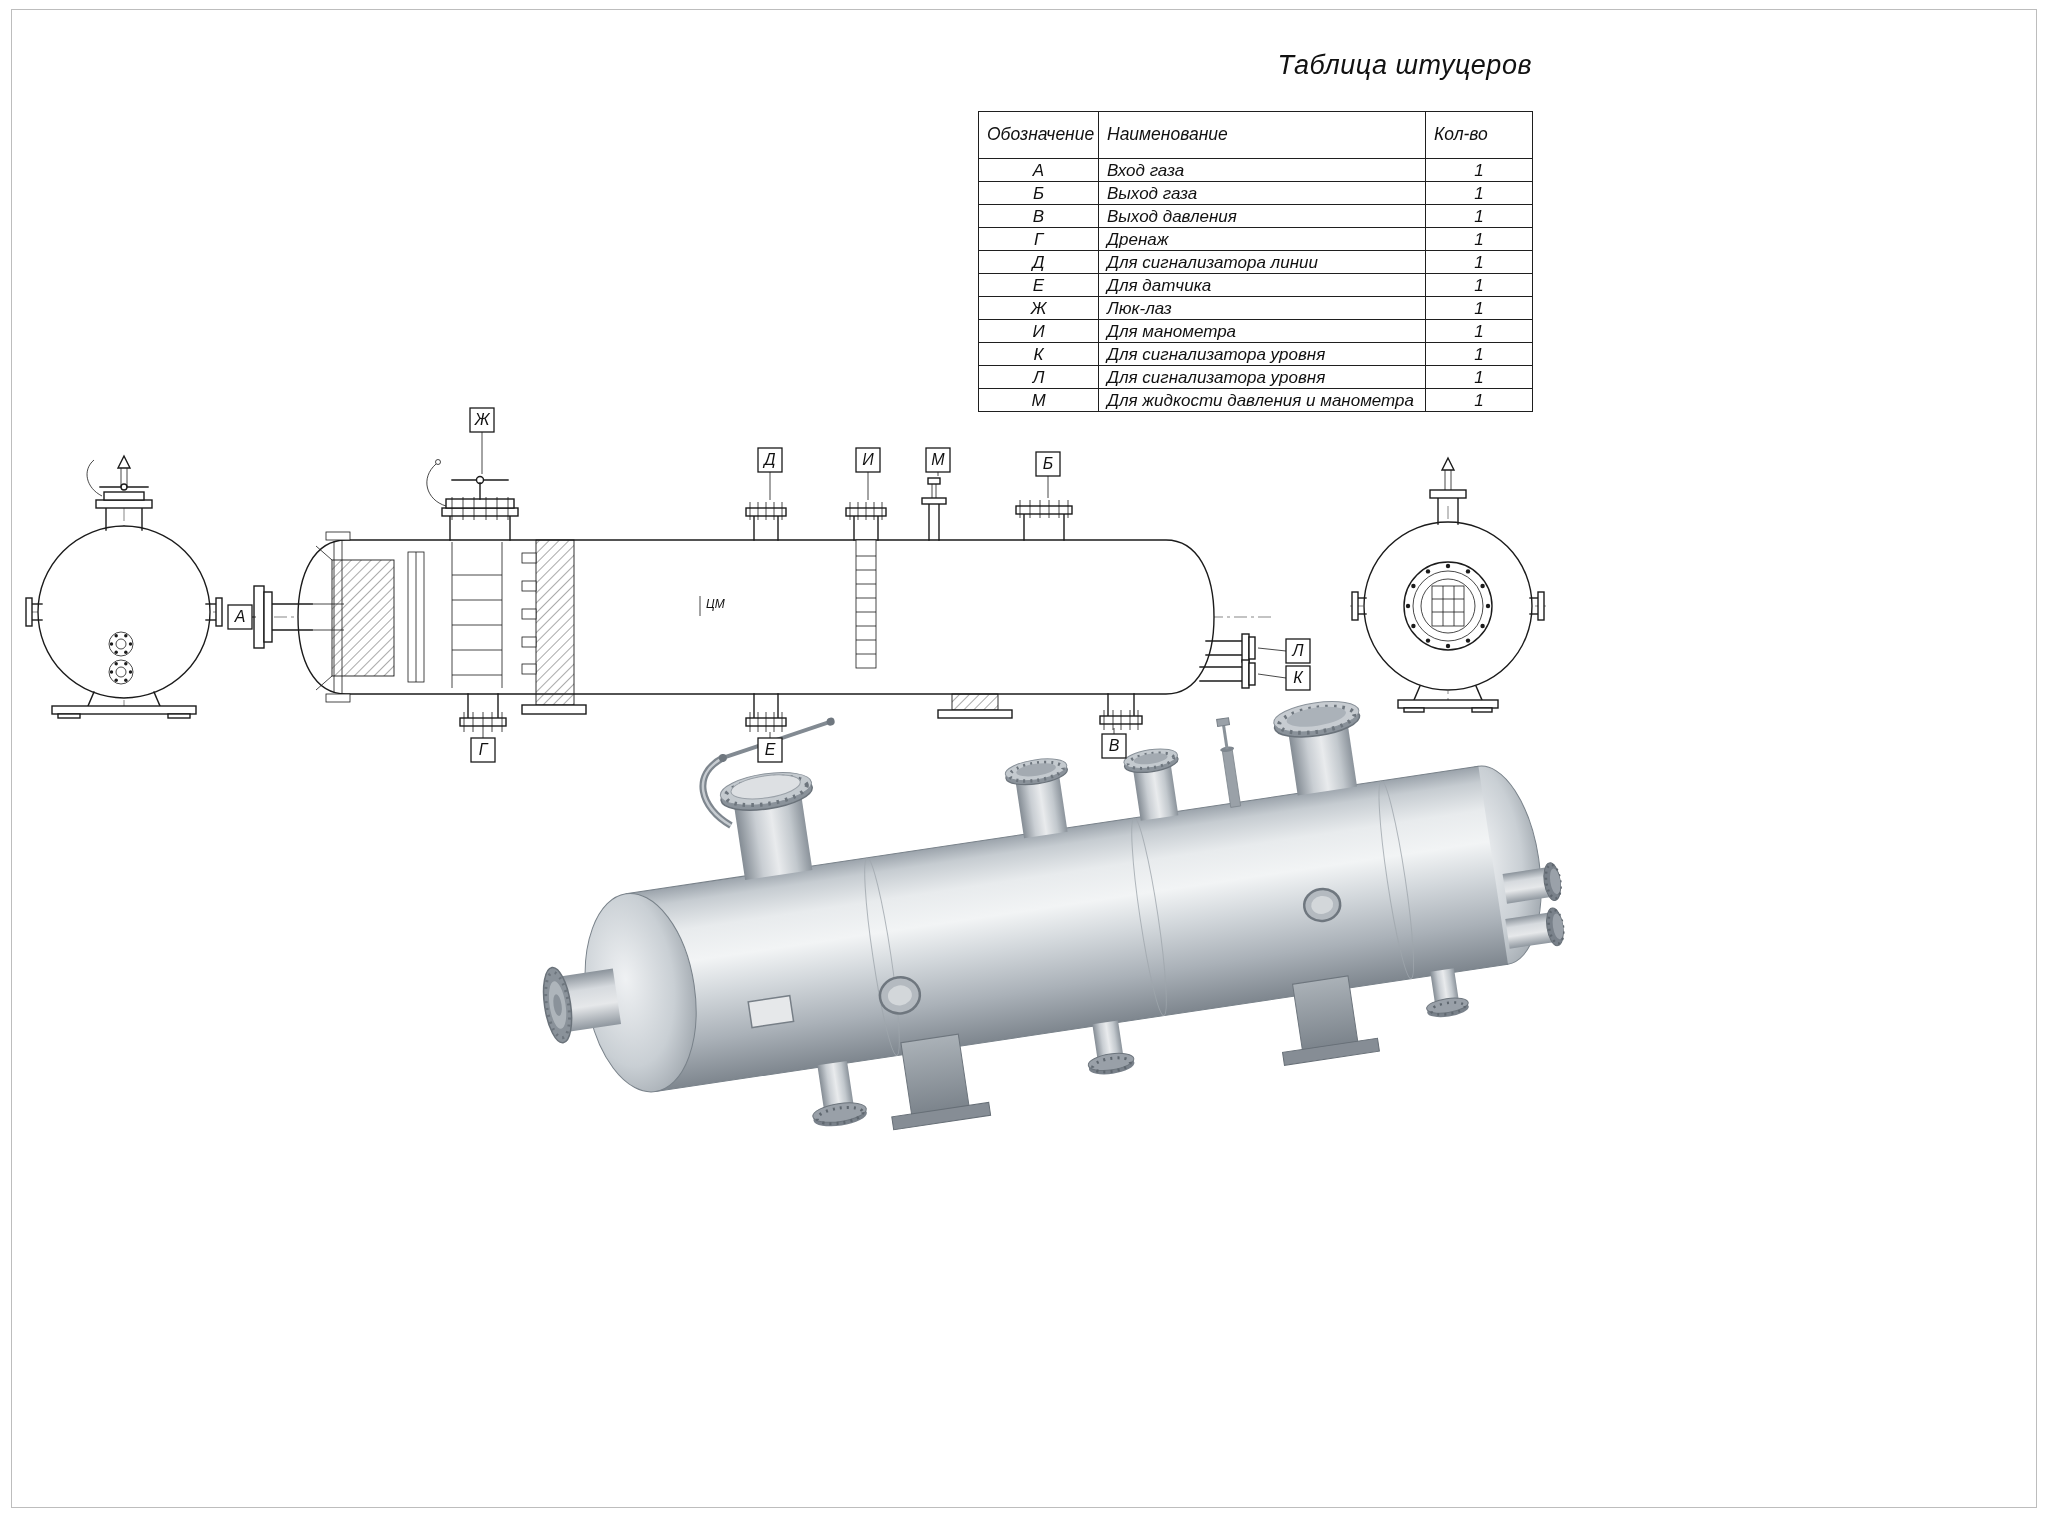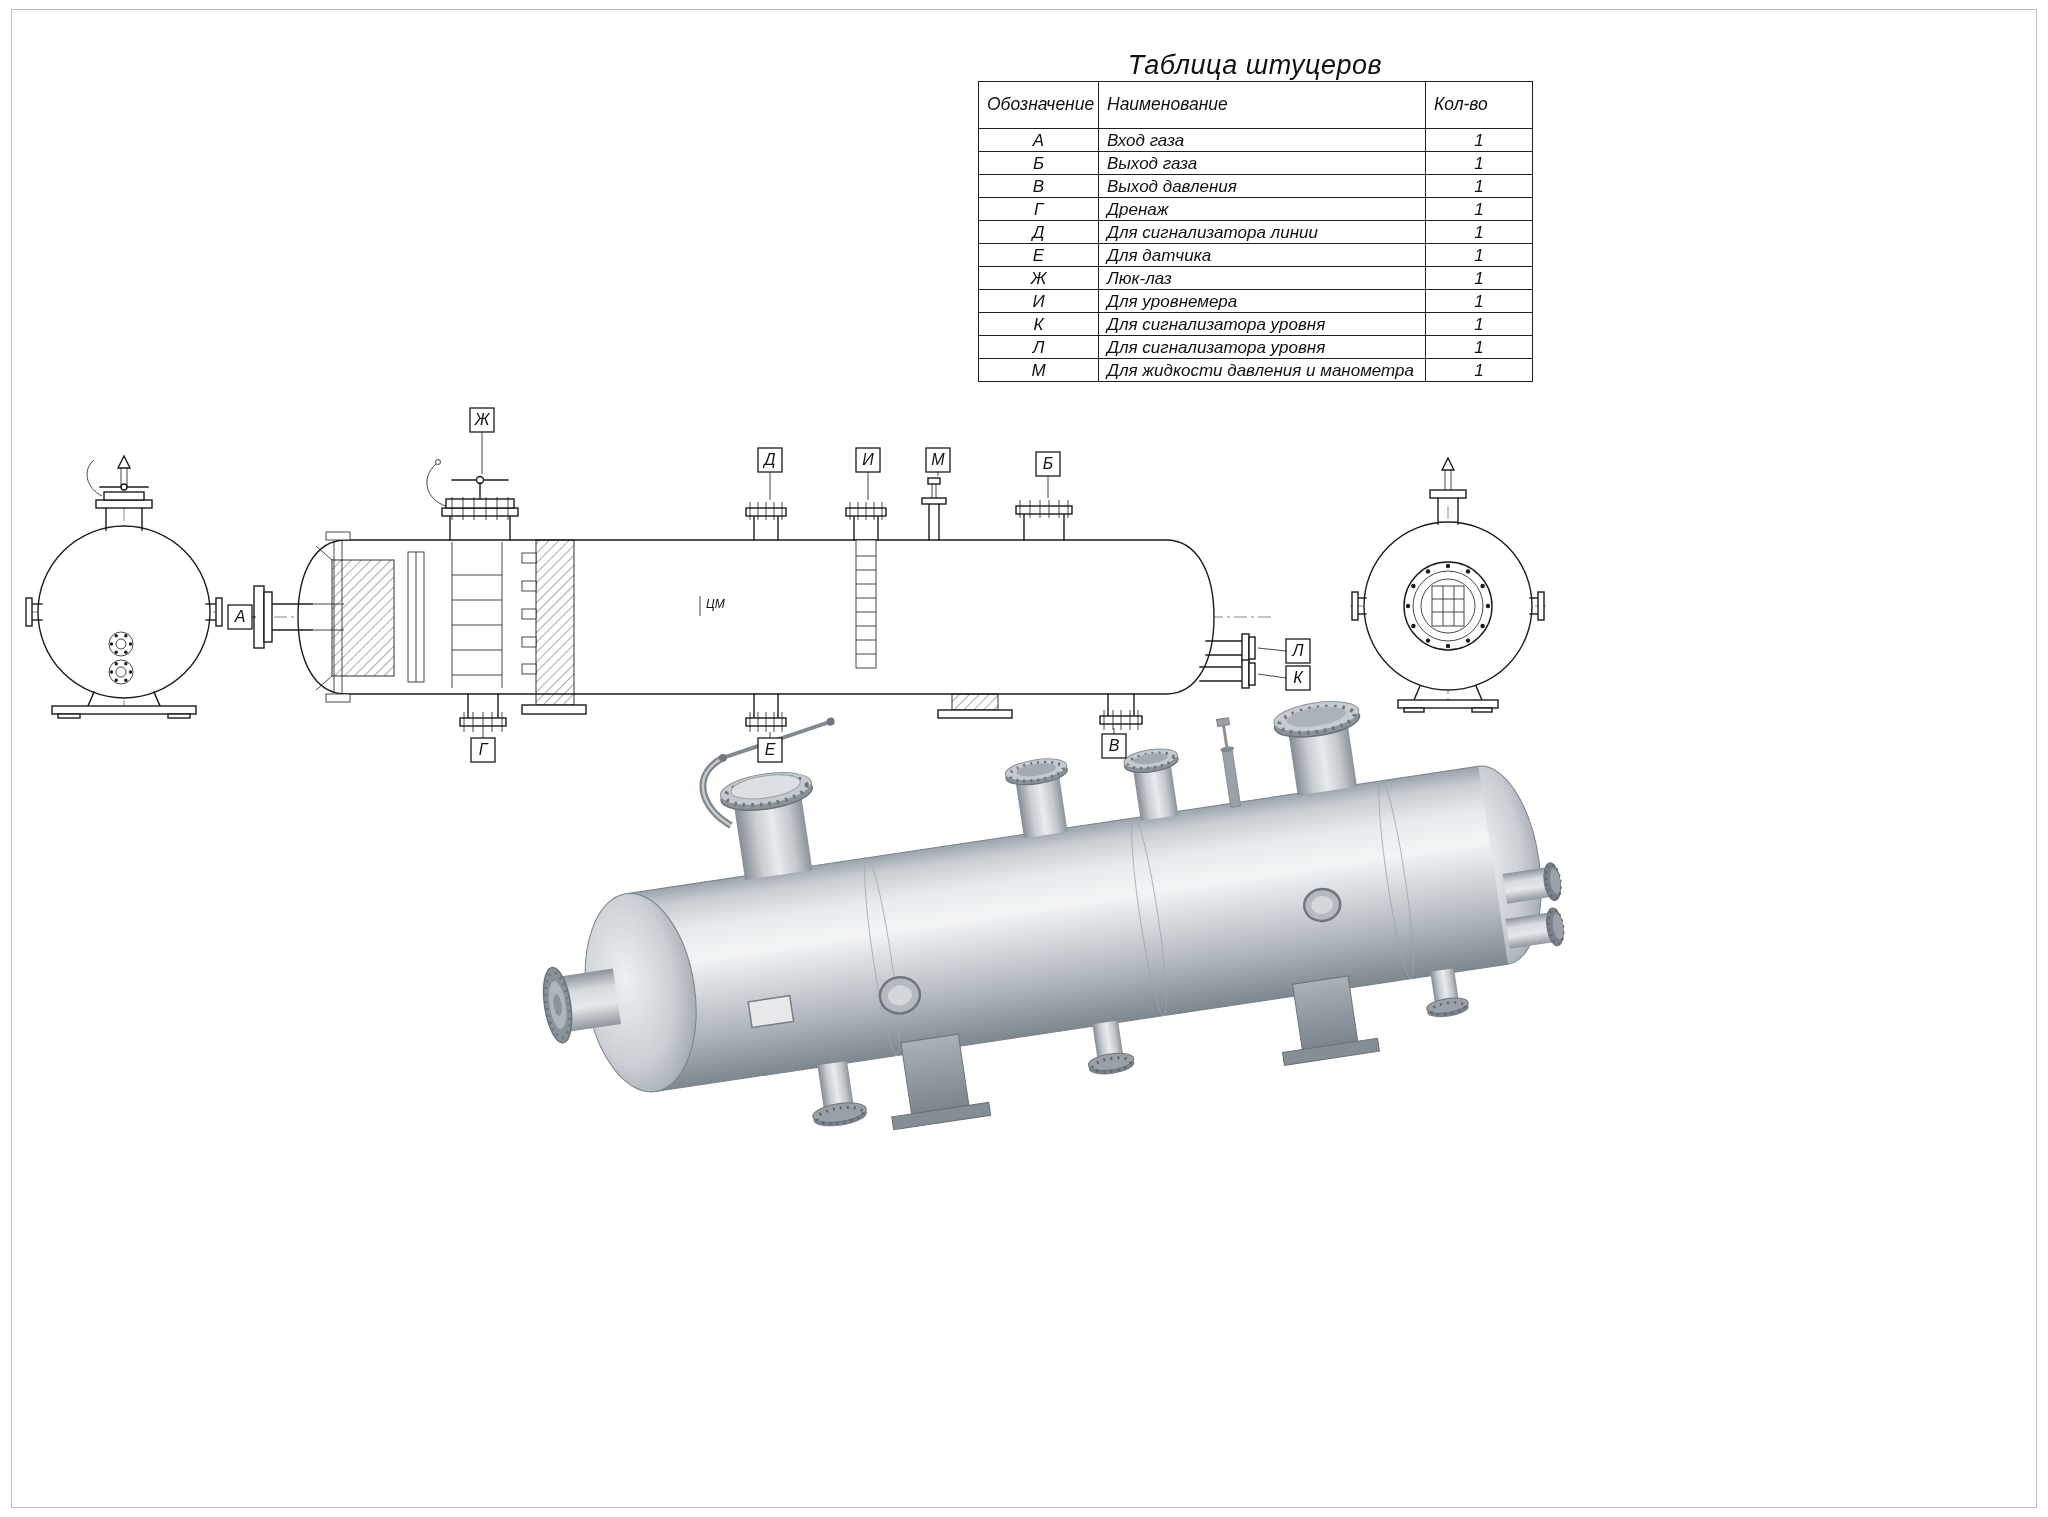--- a/index.html
+++ b/index.html
@@ -1,21 +1,21 @@
 <!DOCTYPE html>
 <html><head>
 <meta charset="utf-8">
 <style>
   html,body{margin:0;padding:0;background:#fff;}
   .canvas{position:relative;width:2048px;height:1517px;background:#ffffff;overflow:hidden;
           font-family:"Liberation Sans",sans-serif;}
   .sheet-border{position:absolute;left:11px;top:9px;right:11px;bottom:9px;border:1px solid #bdbdbd;}
   
   .table-wrap{position:absolute;left:978px;top:50px;width:554px;}
-  .table-title{font-style:italic;font-size:27px;color:#111;text-align:center;letter-spacing:.5px;}
+  .table-title{font-style:italic;font-size:27px;color:#111;text-align:right;margin-bottom:30px;letter-spacing:.5px;}
   table.noz{border-collapse:collapse;width:554px;table-layout:fixed;}
   table.noz th, table.noz td{border:1.2px solid #1f1f1f;font-style:italic;color:#111;
       font-size:17px;line-height:1;padding:0 8px;height:22px;overflow:hidden;white-space:nowrap;}
   table.noz th{height:46px;text-align:left;font-weight:normal;font-size:17.5px;}
   table.noz td.c{text-align:center;}
   col.c1{width:120px;} col.c2{width:327px;} col.c3{width:107px;}
   
   svg text{font-family:"Liberation Sans",sans-serif;}
   .s  {stroke:#1b1b1b;stroke-width:1.4;fill:none;stroke-linecap:square;}
   .sf {stroke:#1b1b1b;stroke-width:1.4;fill:#ffffff;}
@@ -78,21 +78,21 @@
             <td>Для датчика</td>
             <td class="c">1</td>
           </tr>
         <tr>
             <td class="c">Ж</td>
             <td>Люк-лаз</td>
             <td class="c">1</td>
           </tr>
         <tr>
             <td class="c">И</td>
-            <td>Для уровнемера</td>
+            <td>Для манометра</td>
             <td class="c">1</td>
           </tr>
         <tr>
             <td class="c">К</td>
             <td>Для сигнализатора уровня</td>
             <td class="c">1</td>
           </tr>
         <tr>
             <td class="c">Л</td>
             <td>Для сигнализатора уровня</td>

